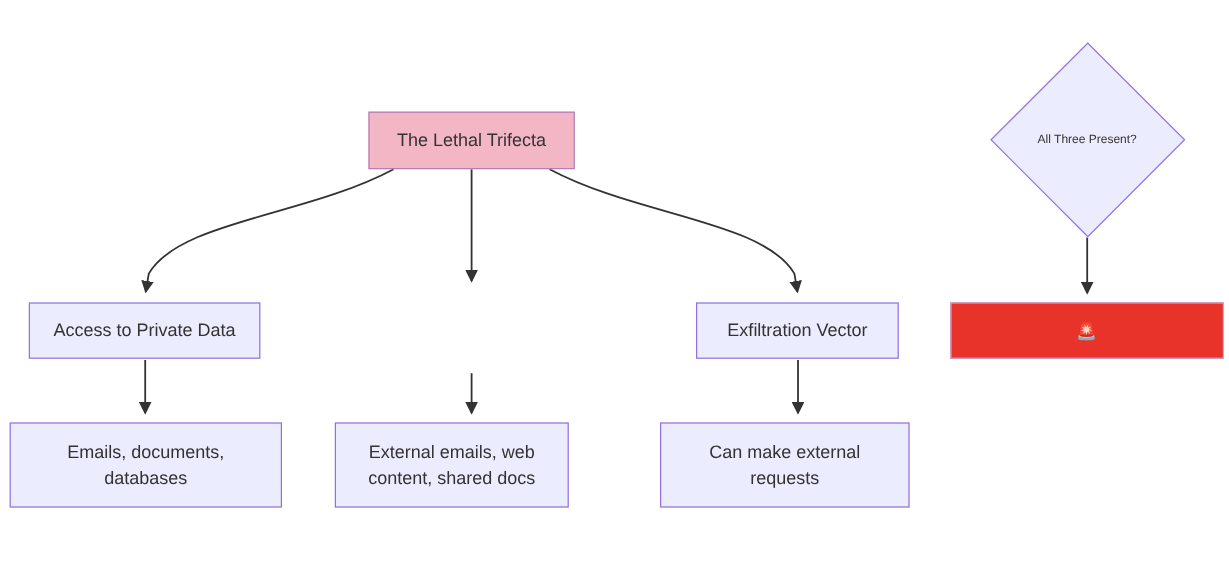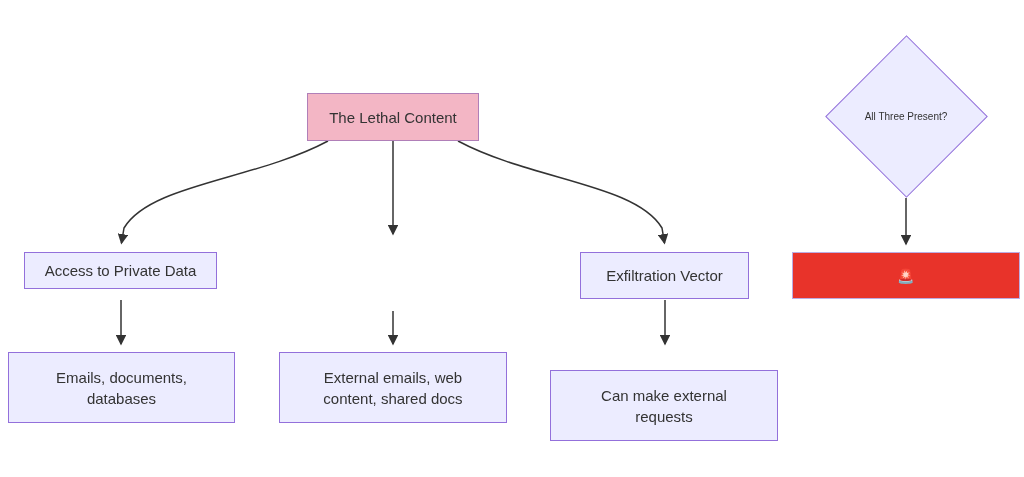--- a/index.html
+++ b/index.html
@@ -101,34 +101,34 @@
     </defs>
     <path class="edge" d="M 328 141 C 255 180, 150 184, 124 228 L 121.5 243" marker-end="url(#arrow)"></path>
     <path class="edge" d="M 393 141 L 393 234" marker-end="url(#arrow)"></path>
     <path class="edge" d="M 458 141 C 531 180, 636 184, 662 228 L 664.5 243" marker-end="url(#arrow)"></path>
     <path class="edge" d="M 121 300 L 121 344" marker-end="url(#arrow)"></path>
     <path class="edge" d="M 393 311 L 393 344" marker-end="url(#arrow)"></path>
     <path class="edge" d="M 665 300 L 665 344" marker-end="url(#arrow)"></path>
     <path class="edge" d="M 906 198 L 906 244" marker-end="url(#arrow)"></path>
   </svg>
 
-  <div class="node node--trifecta" style="left:307px; top:93px; width:172px; height:48px;">The Lethal Content</div>
+  <div class="node node--trifecta" style="left:307px; top:93px; width:172px; height:48px;">The Lethal Trifecta</div>
 
-  <div class="node" style="left:24px; top:252px; width:193px; height:37px;">Access to Private Data</div>
+  <div class="node" style="left:24px; top:252px; width:193px; height:47px;">Access to Private Data</div>
 
 
   <div class="node" style="left:8px; top:352px; width:227px; height:71px;">Emails, documents,
 databases</div>
 
   <div class="node" style="left:580px; top:252px; width:169px; height:47px;">Exfiltration Vector</div>
 
-  <div class="node" style="left:279px; top:352px; width:228px; height:71px;">External emails, web
+  <div class="node" style="left:279px; top:352px; width:195px; height:71px;">External emails, web
 content, shared docs</div>
 
-  <div class="node" style="left:550px; top:352px; width:228px; height:71px;margin-top:18px;">Can make external
+  <div class="node" style="left:550px; top:352px; width:208px; height:71px;">Can make external
 requests</div>
 
   <div class="diamond-wrap">
     <div class="diamond-shape"></div>
     <div class="diamond-label">All Three Present?</div>
   </div>
 
   <div class="node node--critical" style="left:792px; top:252px; width:228px; height:47px;">
     <span class="icon">🚨</span>
   </div>

